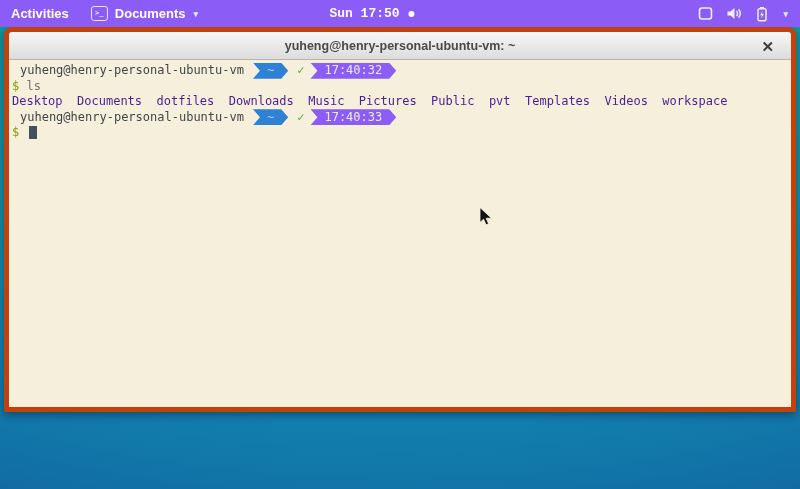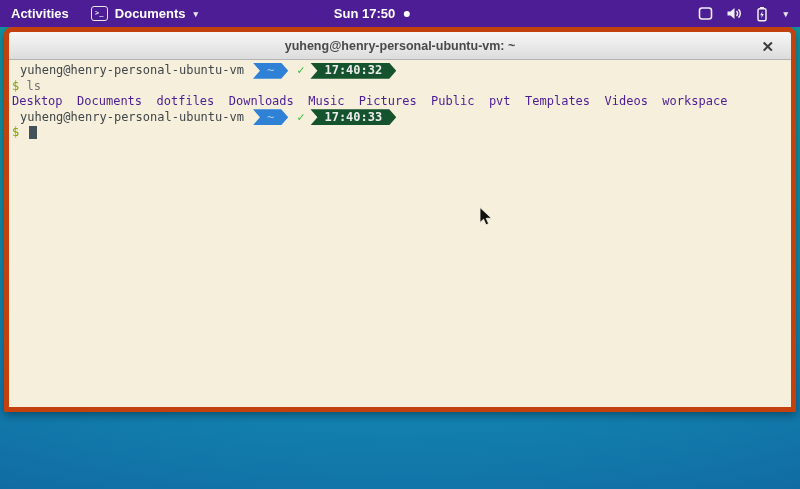--- a/index.html
+++ b/index.html
@@ -6,36 +6,36 @@
   html,body { width:800px; height:489px; overflow:hidden; }
   body {
     font-family:"Liberation Sans", sans-serif;
     background: radial-gradient(ellipse 130% 110% at 50% 8%, #0fa39b 0%, #12959e 35%, #1283b0 68%, #11649f 100%);
     position:relative;
   }
 
   
   .topbar {
     position:absolute; top:0; left:0; width:800px; height:27px;
-    background:#4c1d95; color:#fff; display:flex; align-items:center;
+    background:#8b5cf6; color:#fff; display:flex; align-items:center;
     font-size:13px; font-weight:bold; z-index:30;
   }
   .tb-left { display:flex; align-items:center; height:100%; }
   .tb-item { padding:0 11px; height:100%; display:flex; align-items:center; cursor:default; }
   .app-menu { gap:7px; }
   .term-ico {
     width:17px; height:15px; border:1.6px solid #e8e8e8; border-radius:3px;
     display:inline-flex; align-items:center; justify-content:center;
     font-family:"DejaVu Sans Mono", monospace; font-size:7px; font-weight:bold; color:#e8e8e8;
     letter-spacing:0px; padding-bottom:2px;
   }
   .chev { font-size:9px; margin-left:1px; color:#e8e8e8; }
   .tb-center {
     position:absolute; left:46.5%; transform:translateX(-50%);
-    height:100%; display:flex; align-items:center; gap:9px; padding:0 8px;
+    height:100%; display:flex; align-items:center; gap:9px; padding:0 8px;font-family:Liberation Mono, monospace;
   }
   .dot { width:6px; height:6px; background:#fff; border-radius:50%; display:inline-block; }
   .tb-right { position:absolute; right:0; top:0; height:100%; display:flex; align-items:center; gap:13px; padding:0 12px; }
   .tb-right svg { display:block; }
 
   
   .window {
     position:absolute; top:27px; left:4px; right:4px; height:385px;
     border:5px solid #c2410c; border-radius:8px 8px 2px 2px;
     box-shadow:0 3px 8px rgba(0,20,30,.45);
@@ -59,21 +59,21 @@
   .line { height:15.5px; white-space:pre; line-height:15.5px; }
   .prompt-line { display:flex; align-items:center; }
   .user-host { margin-left:8px; color:#41464b; }
 
   .ribbon {
     display:inline-flex; align-items:center; justify-content:center;
     height:16px; padding:0 14px; margin-left:9px;
     clip-path:polygon(7px 50%, 0 0, calc(100% - 7px) 0, 100% 50%, calc(100% - 7px) 100%, 0 100%);
   }
   .ribbon.blue { background:#2f81d6; color:#a8cdf0; }
-  .ribbon.dark { background:#14532d; color:#ececec; margin-left:6px;font-weight:bold; }
+  .ribbon.dark { background:#8b5cf6; color:#ececec; margin-left:6px; }
   .check { color:#2fbe2f; font-weight:bold; margin-left:9px; }
 
   .dollar { color:#7f9f00; }
   .cmd { color:#737373; }
   .dir { color:#4c1d95; }
   .cursor-block { display:inline-block; width:8px; height:13px; background:#44505a; margin-left:10px; vertical-align:middle; }
 
   
   .pointer { position:absolute; left:479px; top:207px; z-index:50; }
 </style>

